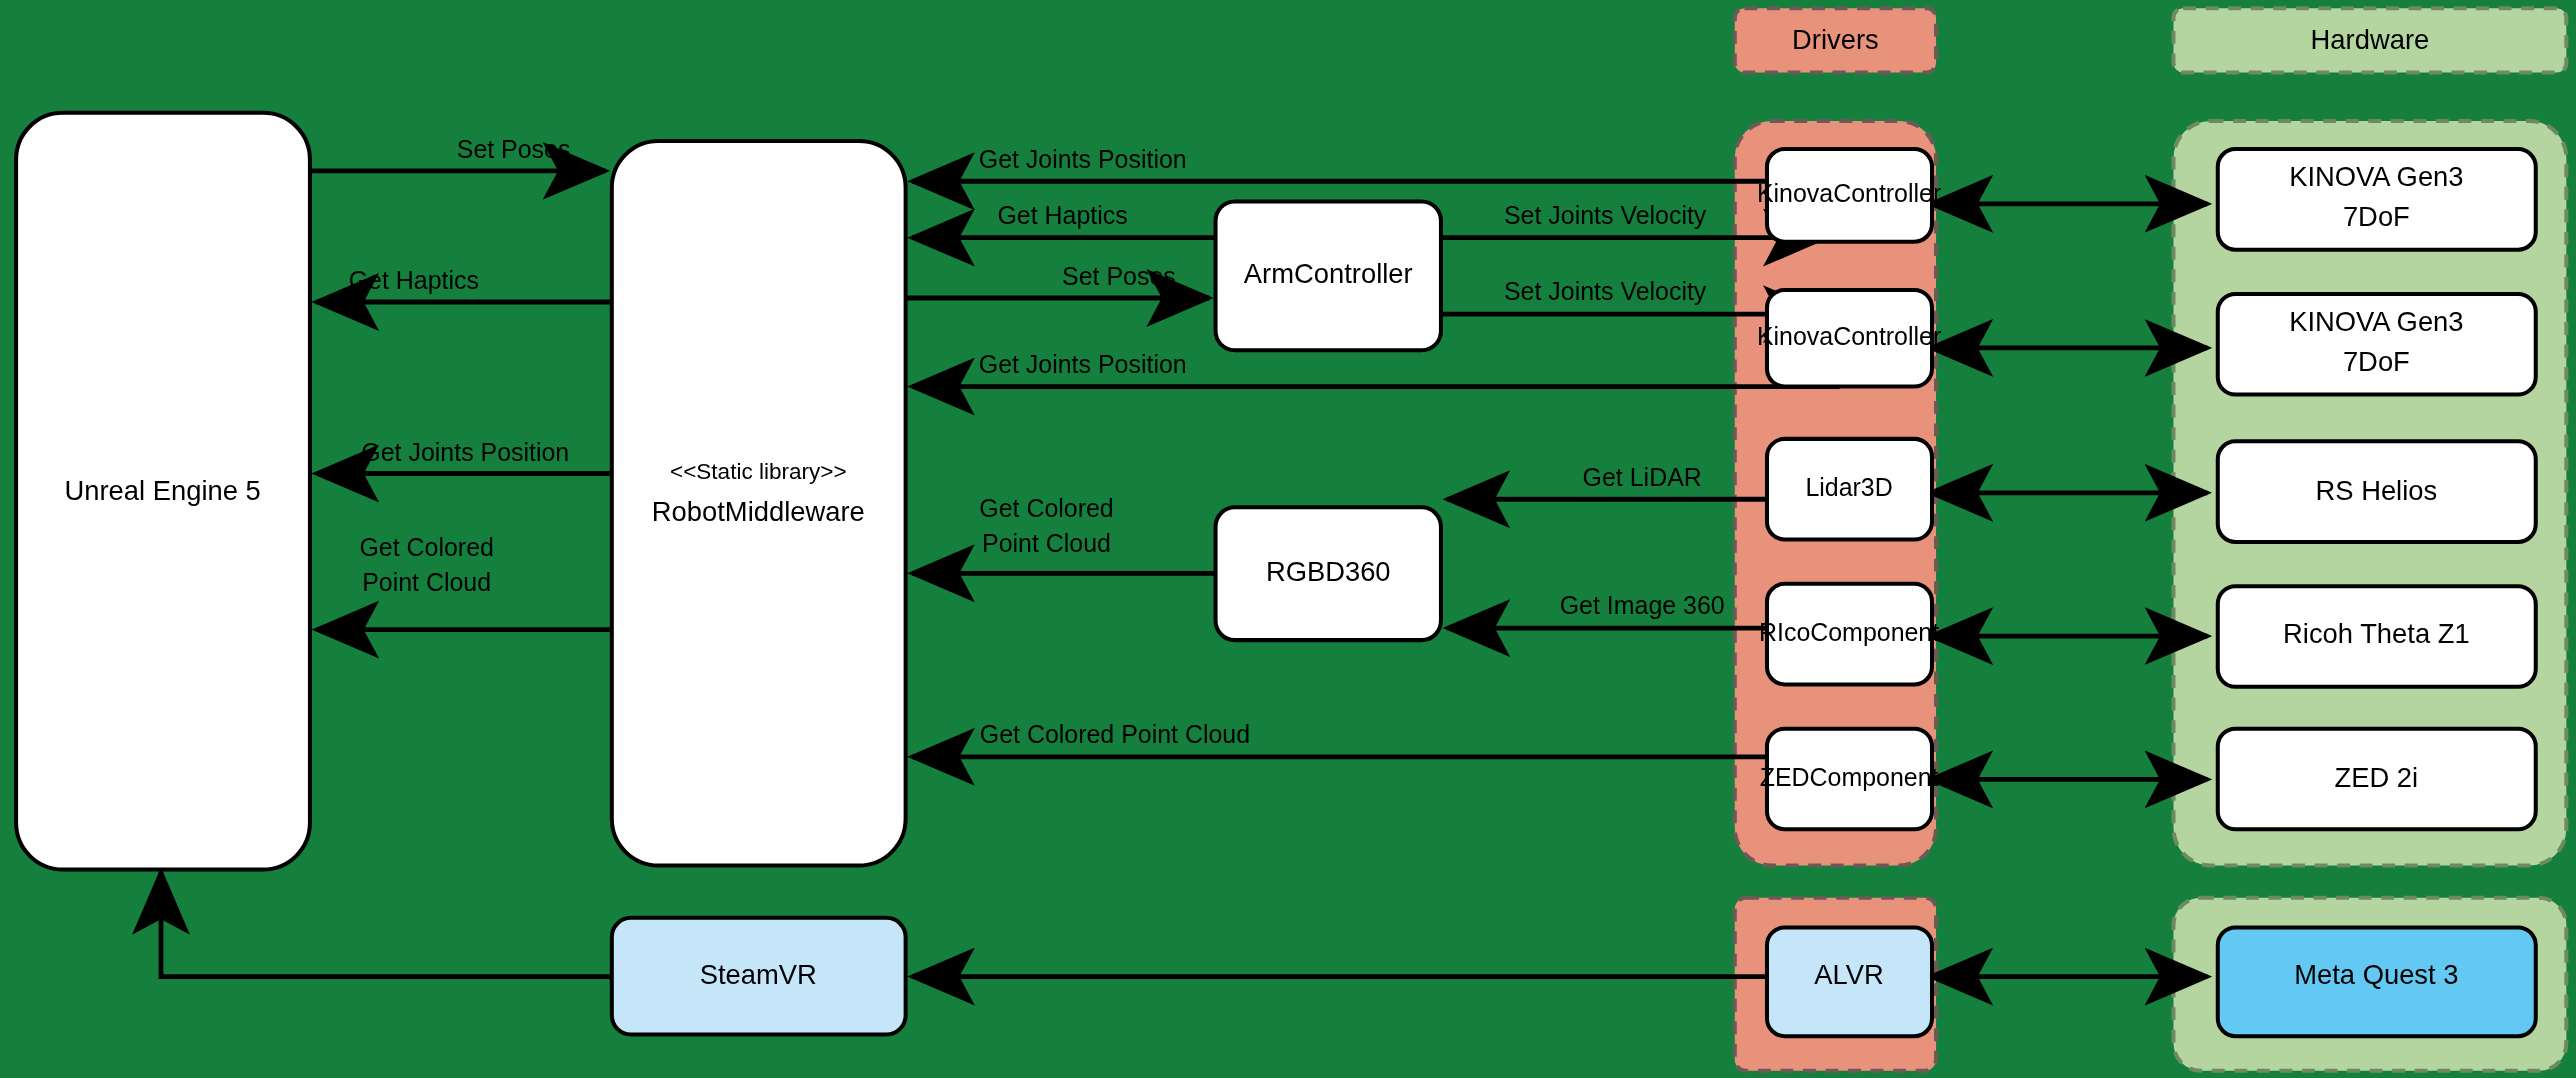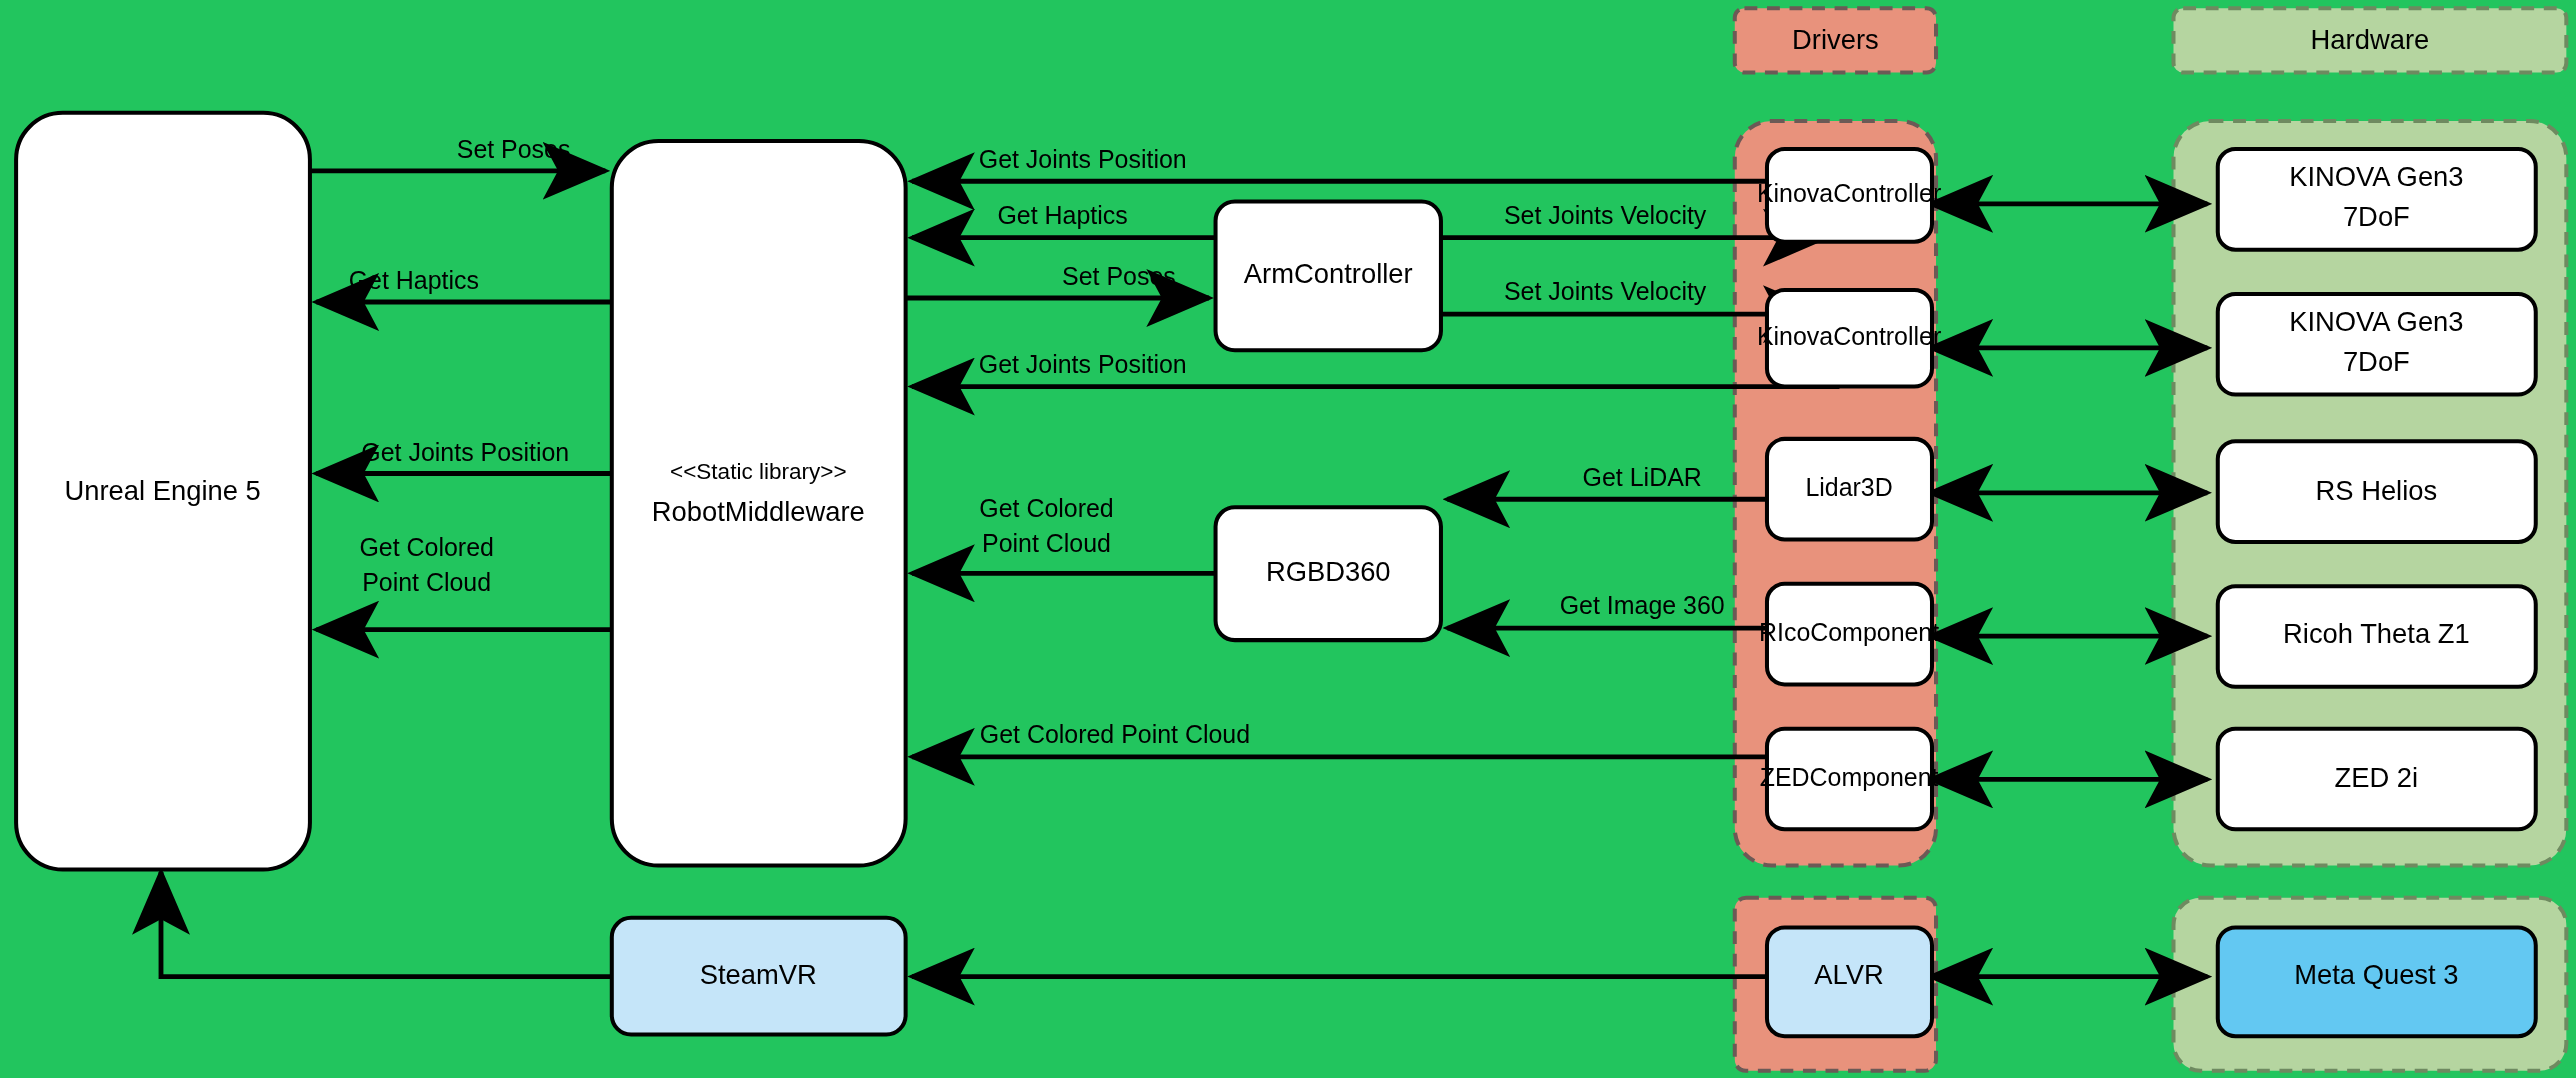--- a/index.html
+++ b/index.html
@@ -1,17 +1,17 @@
 <!DOCTYPE html>
 <html style="font-size:13px"><head>
 <meta charset="utf-8">
 <style>
   html,body{margin:0;padding:0;background:#ffffff;}
   body{width:2576px;height:1079px;font-family:"Liberation Sans",sans-serif;}
-  #stage{position:relative;width:2576px;height:1079px;overflow:hidden;background:#22c55e;}
+  #stage{position:relative;width:2576px;height:1079px;overflow:hidden;background:#15803d;}
   svg{position:absolute;left:0;top:0;width:2576px;height:1079px;}
   text{font-family:"Liberation Sans",sans-serif;fill:#000;}
   .boxlabel{font-size:34px;text-anchor:middle;dominant-baseline:middle;}
   .boxlabel-sm{font-size:31px;text-anchor:middle;dominant-baseline:middle;}
   .grouphdr{font-size:34px;text-anchor:middle;dominant-baseline:middle;}
   .edgelabel{font-size:31px;text-anchor:middle;dominant-baseline:alphabetic;}
   .stereo{font-size:28px;text-anchor:middle;dominant-baseline:middle;}
   .nodebox{fill:#ffffff;stroke:#000000;stroke-width:5;}
   .nodebox-blue{fill:#c5e5f9;stroke:#000000;stroke-width:5;}
   .nodebox-blue2{fill:#63c8f2;stroke:#000000;stroke-width:5;}

